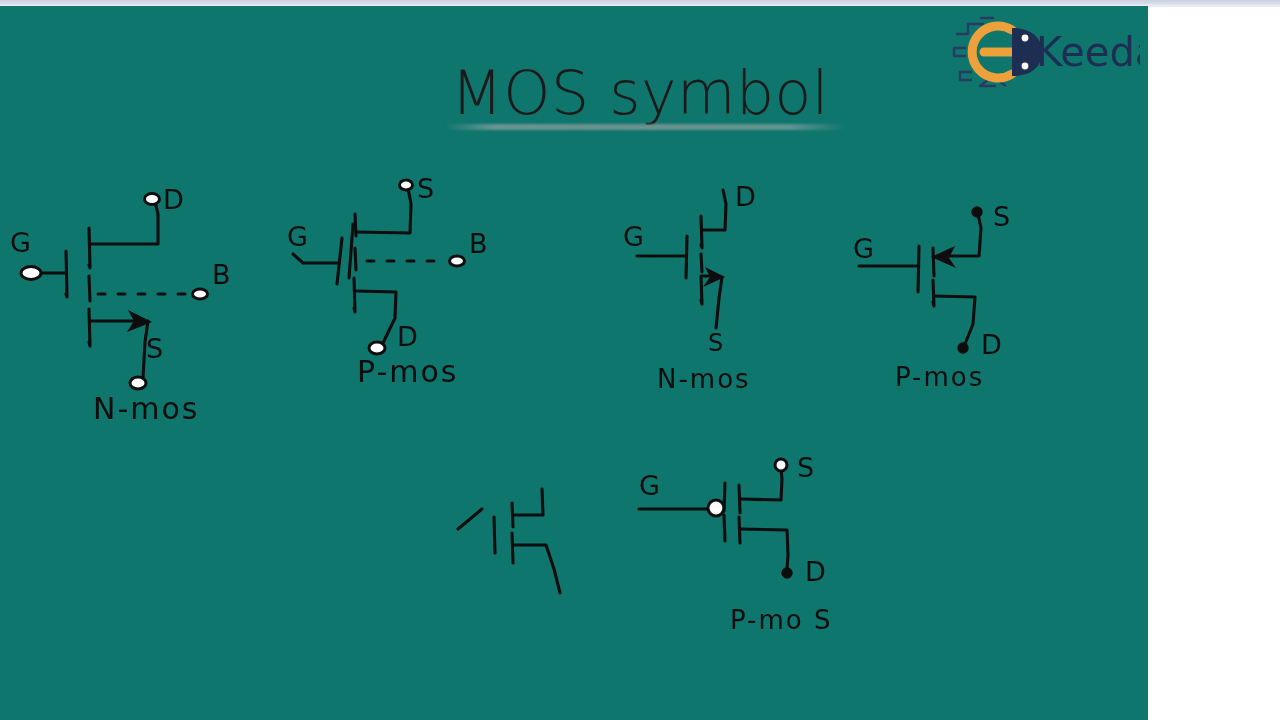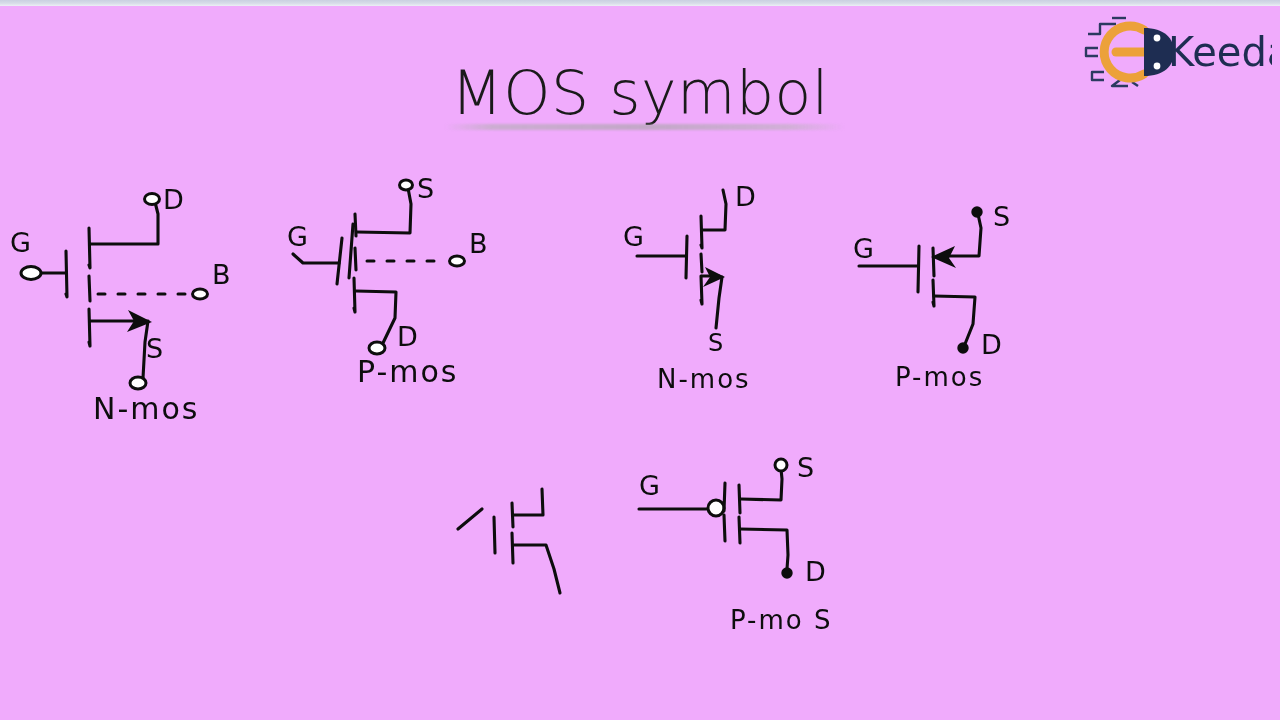--- a/index.html
+++ b/index.html
@@ -23,23 +23,23 @@
     width: 1280px;
     height: 6px;
     background: linear-gradient(to bottom, #c9d0e0 0%, #d7dce8 55%, #eceff5 100%);
     border-bottom: 1px solid #e7eaf1;
   }
 
   
   #slide {
     position: absolute;
     left: 0; top: 6px;
-    width: 1280px;
+    width: 1148px;
     height: 714px;
-    background: #f0abfc;
+    background: #0f766e;
   }
 
   
   #title-wrap {
     position: absolute;
     left: 0;
     top: 56px;
     width: 1280px;
     text-align: center;
   }

